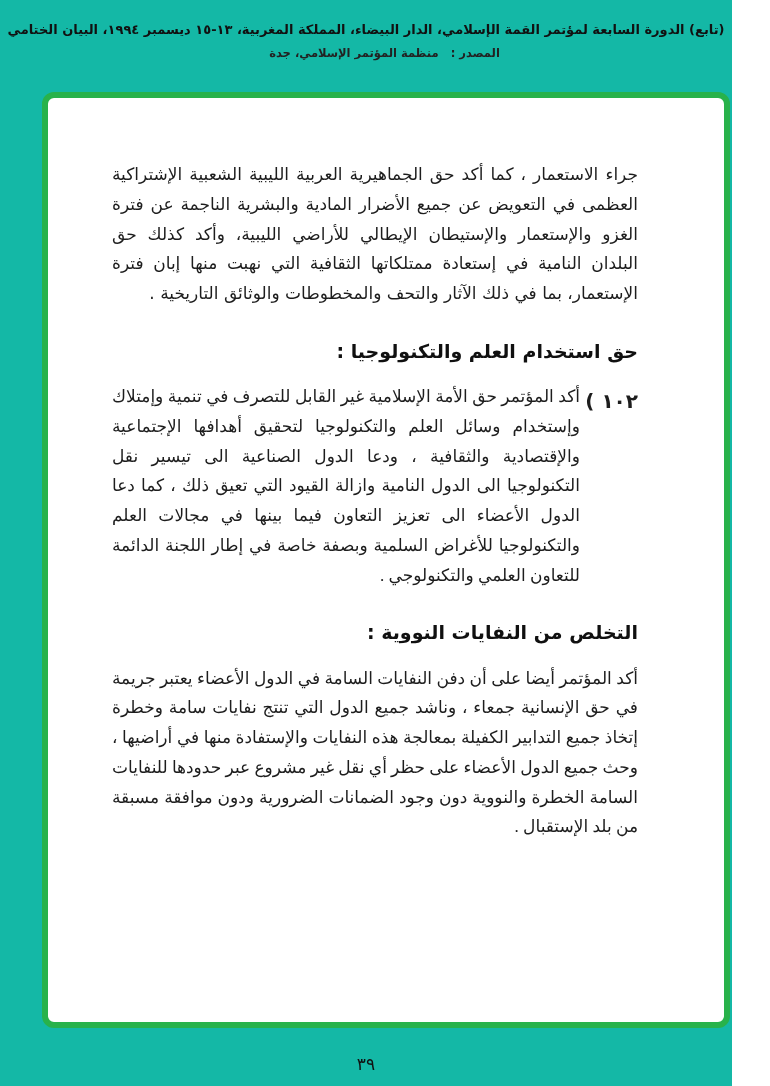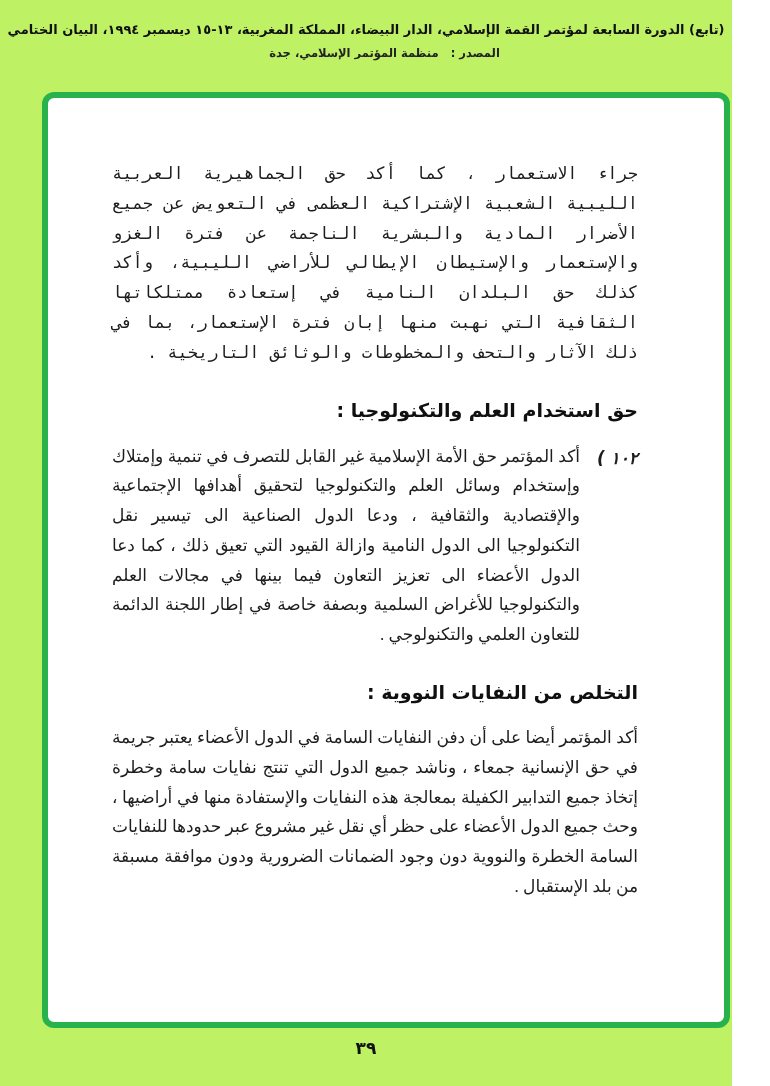--- a/index.html
+++ b/index.html
@@ -10,21 +10,21 @@
     background: #ffffff;
     font-family: "DejaVu Sans", sans-serif;
     color: #1c1c1c;
     overflow: hidden;
   }
 
   .page {
     position: relative;
     width: 732px;
     height: 1086px;
-    background: #bef264;
+    background: #14b8a6;
   }
 
   
   .doc-header {
     position: absolute;
     top: 22px;
     left: 0;
     width: 100%;
     text-align: center;
     direction: rtl;
@@ -61,58 +61,56 @@
   .body-text {
     font-size: 17px;
     line-height: 1.75;
     text-align: justify;
     text-align-last: right;
     color: #1d1d1d;
   }
 
   .intro {
     margin-bottom: 12px;
-    font-family: Liberation Mono, monospace;
   }
 
   .section-heading {
     font-size: 19px;
     font-weight: bold;
     color: #101010;
     margin: 26px 0 14px 0;
     text-align: left;
   }
 
   .numbered {
     display: flex;
     direction: rtl;
     margin-bottom: 10px;
   }
   .numbered .num {
     flex: 0 0 58px;
-    font-size: 17px;
+    font-size: 20px;
     font-weight: bold;
     white-space: nowrap;
     padding-top: 2px;
-    font-style: italic;
   }
   .numbered .txt {
     flex: 1 1 auto;
     font-family: Liberation Serif, serif;
   }
 
   
   .page-number {
     position: absolute;
-    bottom: 28px;
+    bottom: 12px;
     left: 0;
     width: 100%;
     text-align: center;
     font-size: 17px;
-    font-weight: bold;
+    font-weight: normal;
     color: #111111;
     direction: rtl;
   }
 </style>
 </head>
 <body>
 
 <div class="page">
 
   <div class="doc-header">

